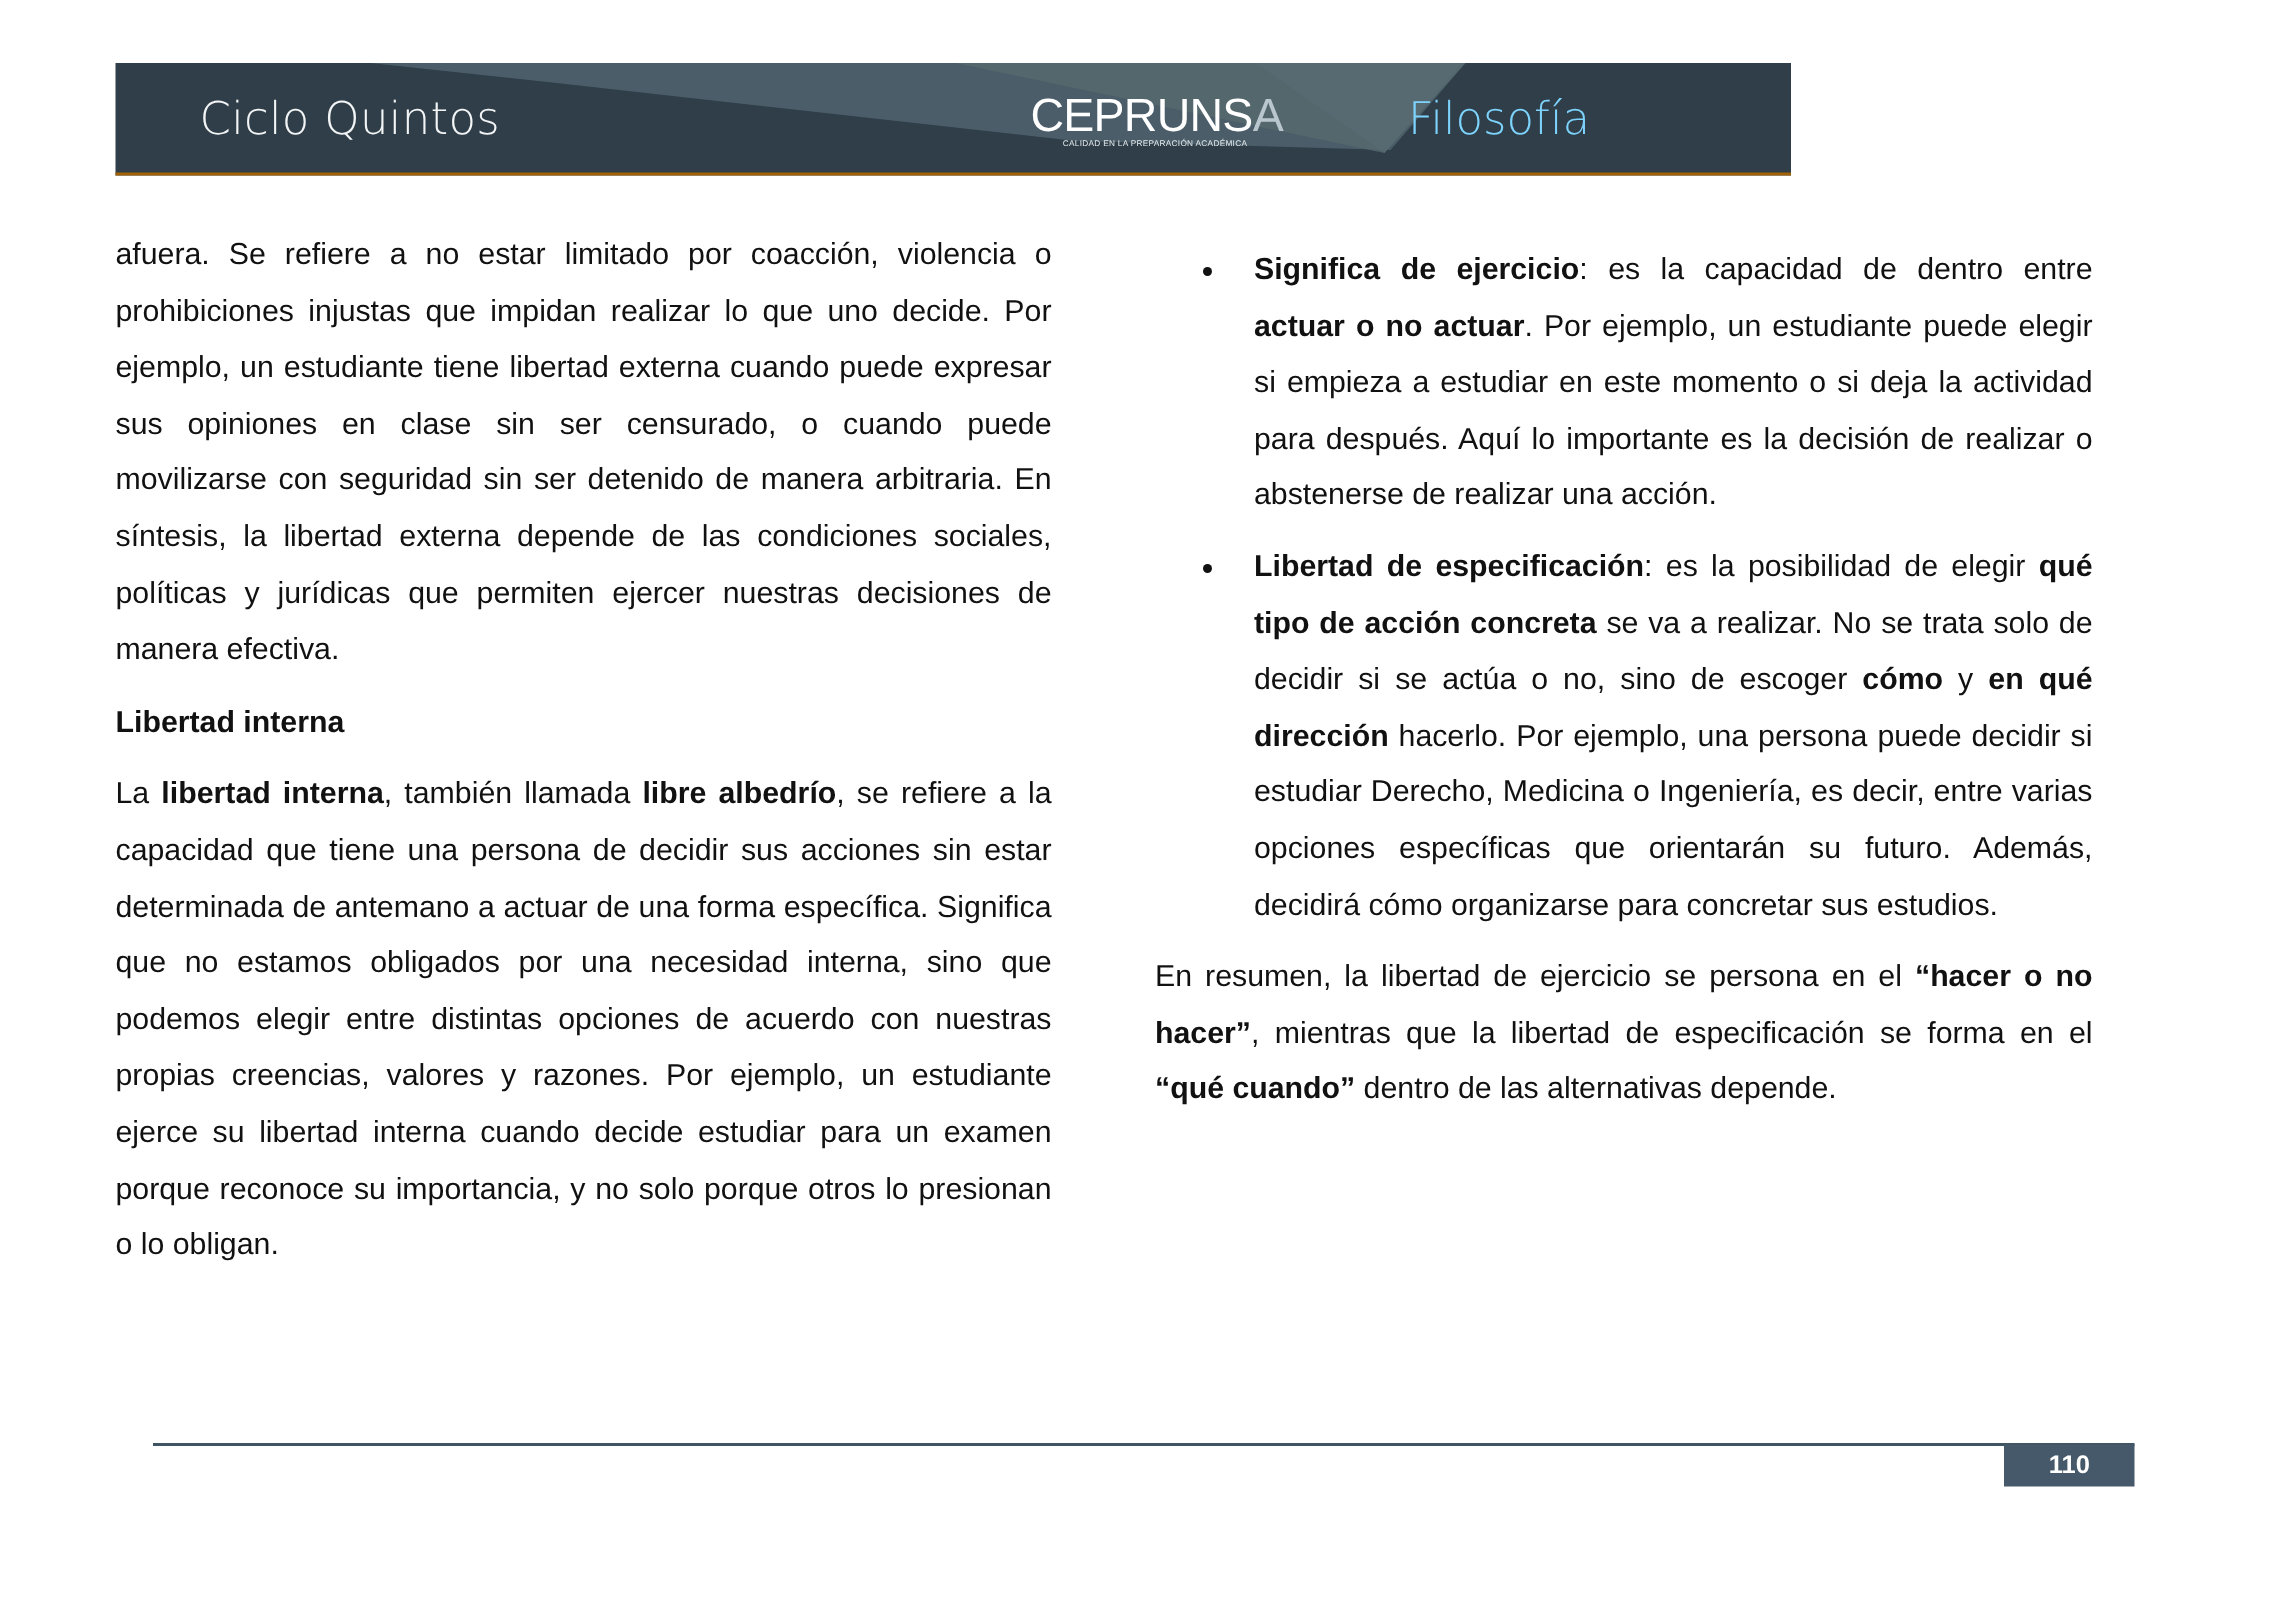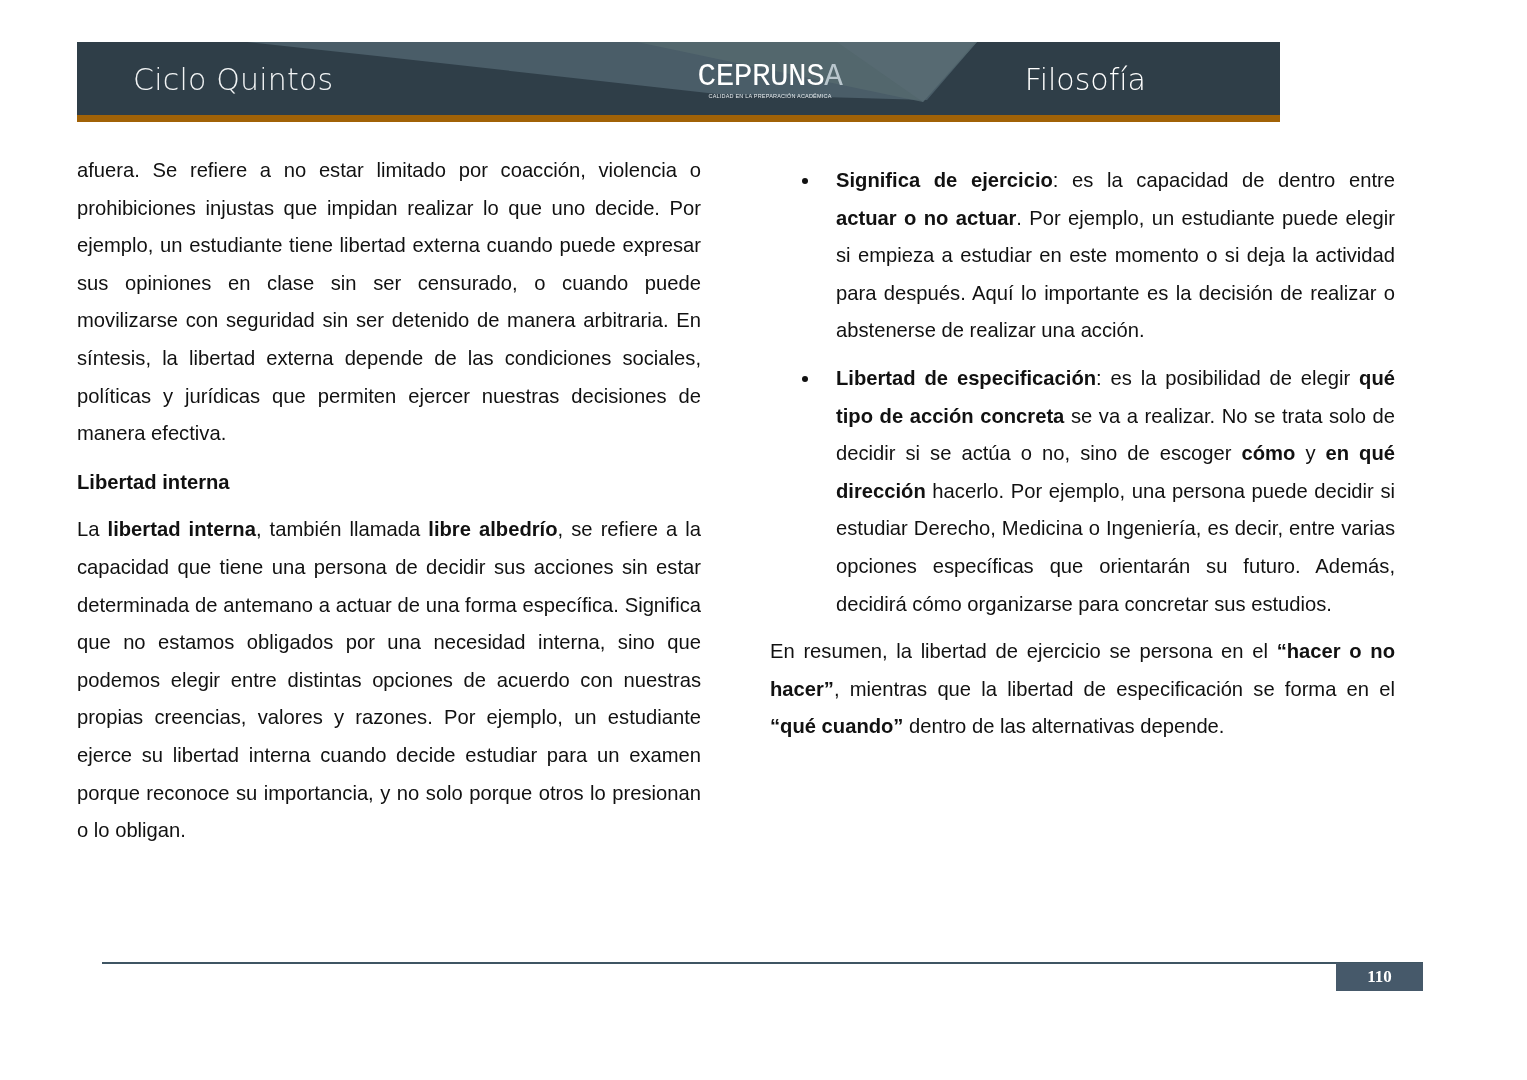--- a/index.html
+++ b/index.html
@@ -13,25 +13,25 @@
     position: relative;
     overflow: hidden;
     font-family: "Liberation Sans", "DejaVu Sans", sans-serif;
     color: #111111;
   }
   
   .header {
     position: absolute;
     left: 77px;
     top: 42px;
-    width: 1203px;
+    width: 1117px;
     height: 73px;
     background: #2f3e48;
     overflow: hidden;
-    border-bottom: 7px solid #a16207;
+    border-bottom: 2px solid #a16207;
   }
   .header svg.facets {
     position: absolute;
     left: 0; top: 0;
     width: 1369px; height: 73px;
   }
   .header .left-title {
     position: absolute;
     left: 56px;
     top: 20px;
@@ -40,38 +40,38 @@
     color: #f2f4f5;
     letter-spacing: 0.2px;
     font-family: "DejaVu Sans", "Liberation Sans", sans-serif;
     font-weight: 200;
   }
   .header .right-title {
     position: absolute;
     right: 134px;
     top: 20px;
     font-size: 30px;
-    color: #ffffff;
+    color: #7dd3fc;
     font-family: "DejaVu Sans", "Liberation Sans", sans-serif;
     font-weight: 200;
   }
   .logo {
     position: absolute;
     left: 610px;
     top: 20px;
     width: 166px;
     text-align: center;
   }
   .logo .logo-word {
     display: block;
     font-size: 31px;
     color: #ffffff;
     letter-spacing: -0.5px;
     line-height: 30px;
-    font-family: Liberation Mono, monospace;
+    font-family: Liberation Sans, sans-serif;
     font-weight: 300;
   }
   .logo .logo-word .accent {
     color: #b9c6cd;
   }
   .logo .logo-tagline {
     display: block;
     font-size: 5.5px;
     color: #e6ebee;
     letter-spacing: 0.2px;
@@ -141,21 +141,21 @@
     left: 1336px;
     top: 963px;
     width: 87px;
     height: 28px;
     background: #46596a;
     color: #ffffff;
     font-weight: bold;
     font-size: 17px;
     line-height: 28px;
     text-align: center;
-    font-family: Liberation Serif, serif;
+    font-family: Liberation Sans, sans-serif;
   }
 </style>
 </head>
 <body>
 
 <div class="header">
   <svg class="facets" viewBox="0 0 1369 73" preserveAspectRatio="none">
 
     <polygon points="170,0 900,0 850,58 640,52 300,14" fill="#4a5d68"></polygon>
 

